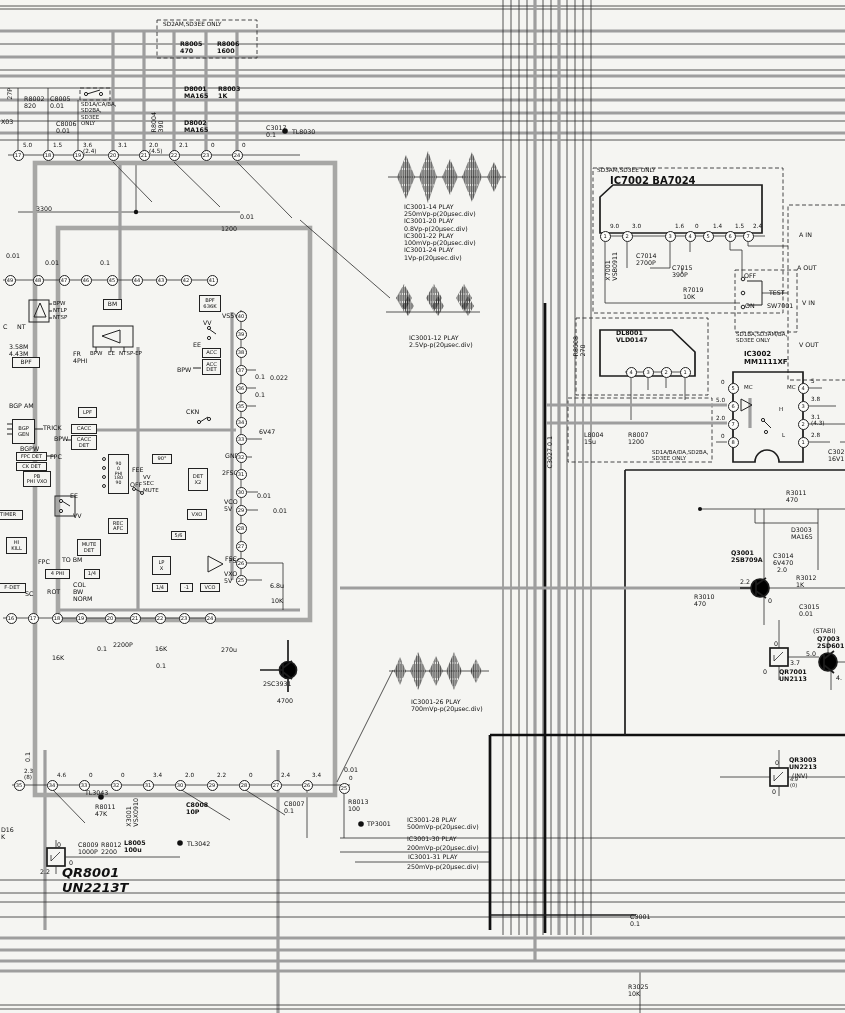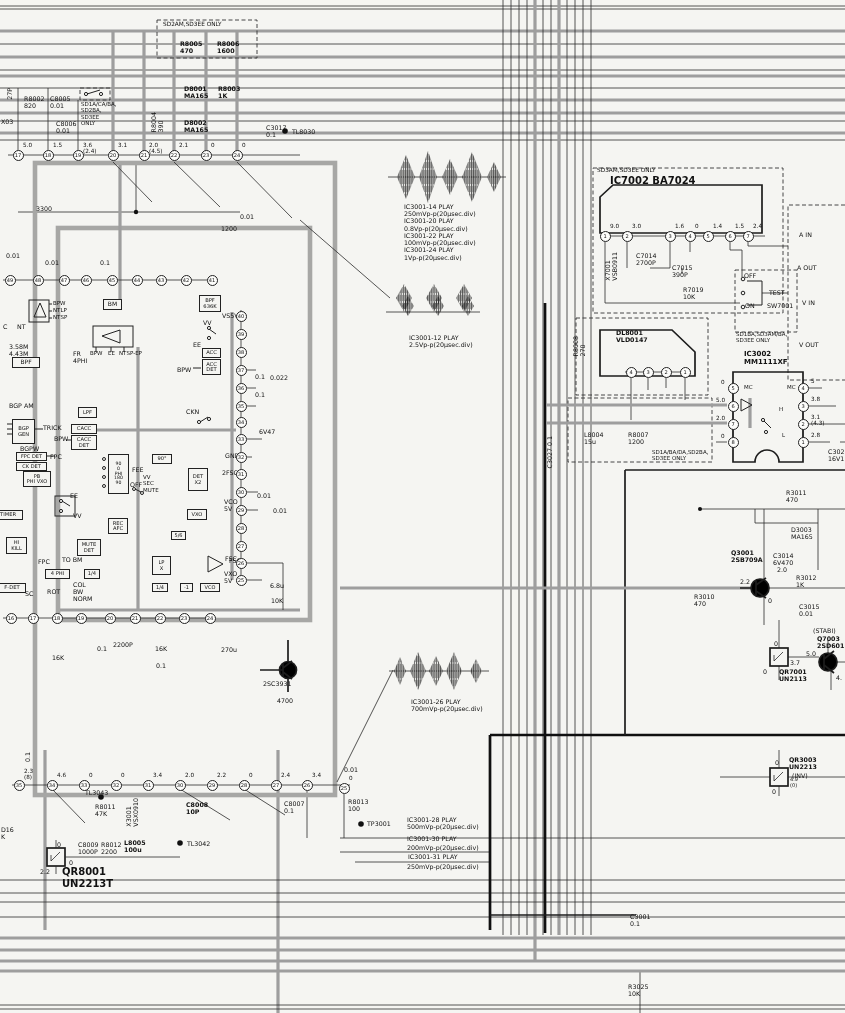--- a/index.html
+++ b/index.html
@@ -427,21 +427,21 @@
 VSX0910</div>
     <div class="lbl b" style="left: 186px; top: 801px;">C8008
 10P</div>
     <div class="lbl" style="left: 78px; top: 841px;">C8009
 1000P</div>
     <div class="lbl" style="left: 101px; top: 841px;">R8012
 2200</div>
     <div class="lbl b" style="left: 124px; top: 839px;">L8005
 100u</div>
     <div class="lbl" style="left: 187px; top: 840px;">TL3042</div>
-    <div class="lbl b" style="left: 62px; top: 866px; font-size: 10px;">QR8001
+    <div class="lbl b" style="left: 62px; top: 866px; font-size: 13px; font-style: italic;">QR8001
 UN2213T</div>
     <div class="lbl" style="left: 57px; top: 841px;">0</div>
     <div class="lbl" style="left: 69px; top: 859px;">0</div>
     <div class="lbl" style="left: 40px; top: 868px;">2.2</div>
     <div class="lbl" style="left: 284px; top: 800px;">C8007
 0.1</div>
     <div class="lbl" style="left: 344px; top: 766px;">0.01</div>
     <div class="lbl" style="left: 348px; top: 798px;">R8013
 100</div>
     <div class="lbl" style="left: 367px; top: 820px;">TP3001</div>

